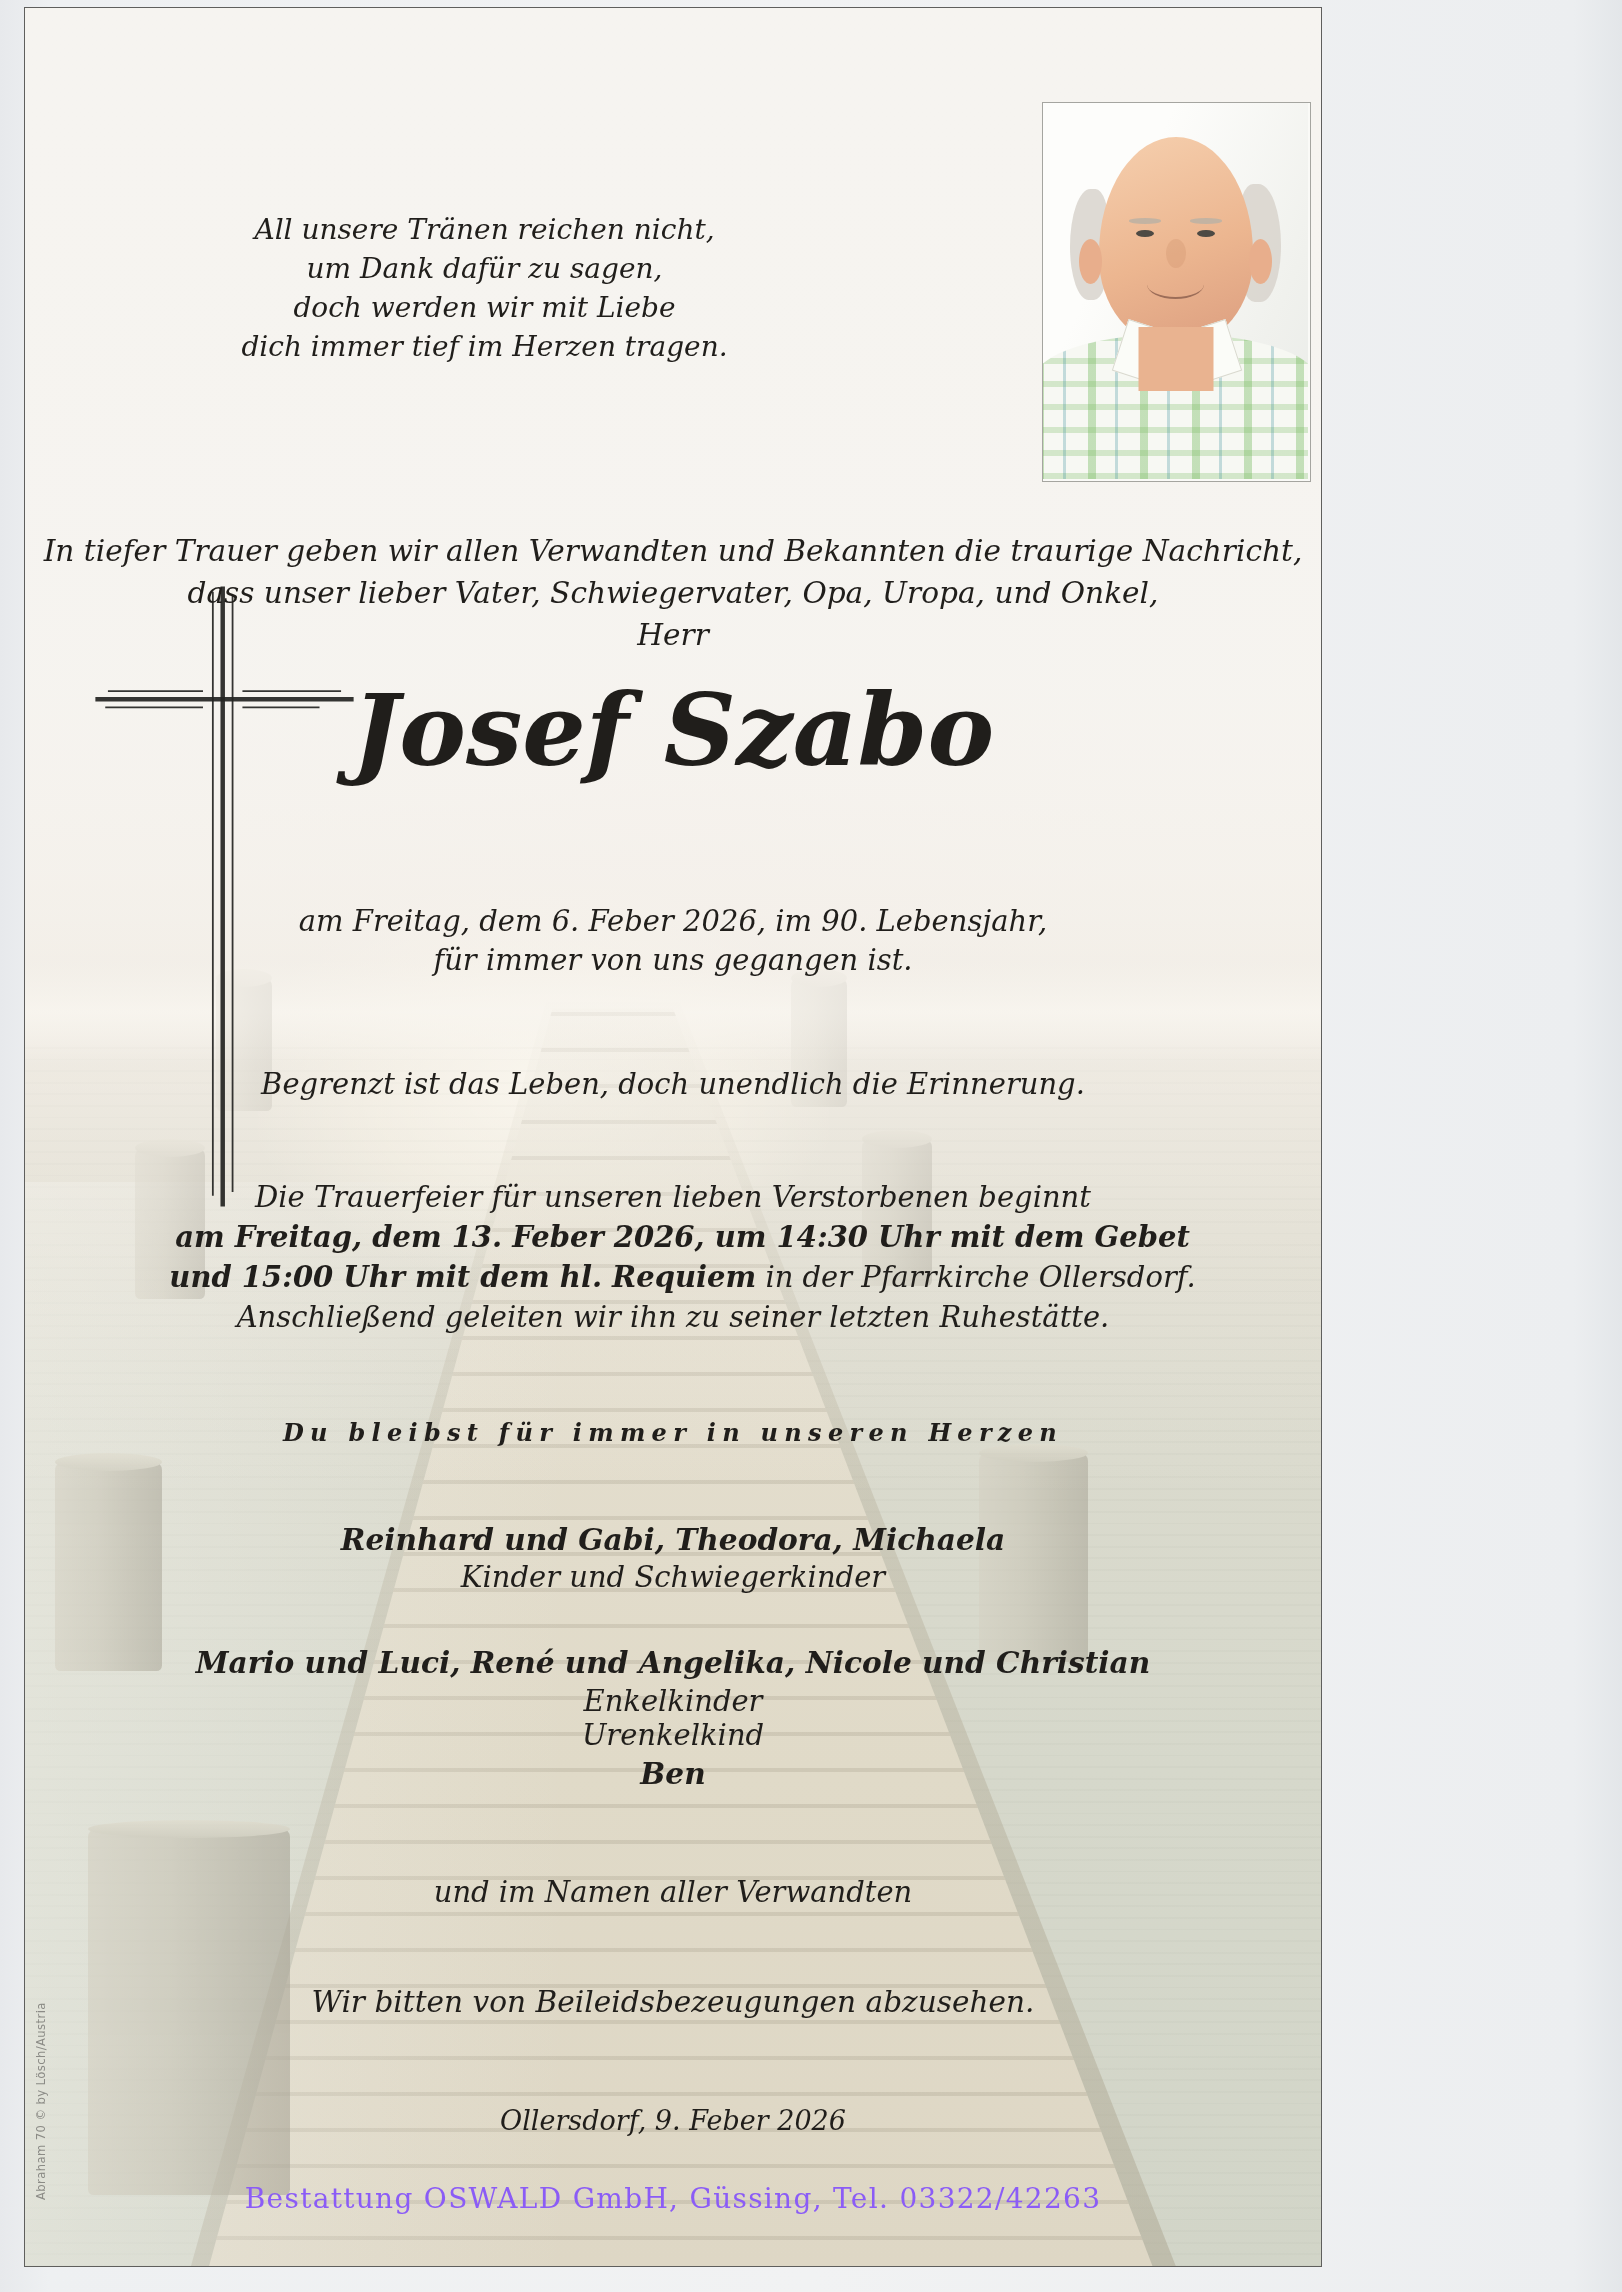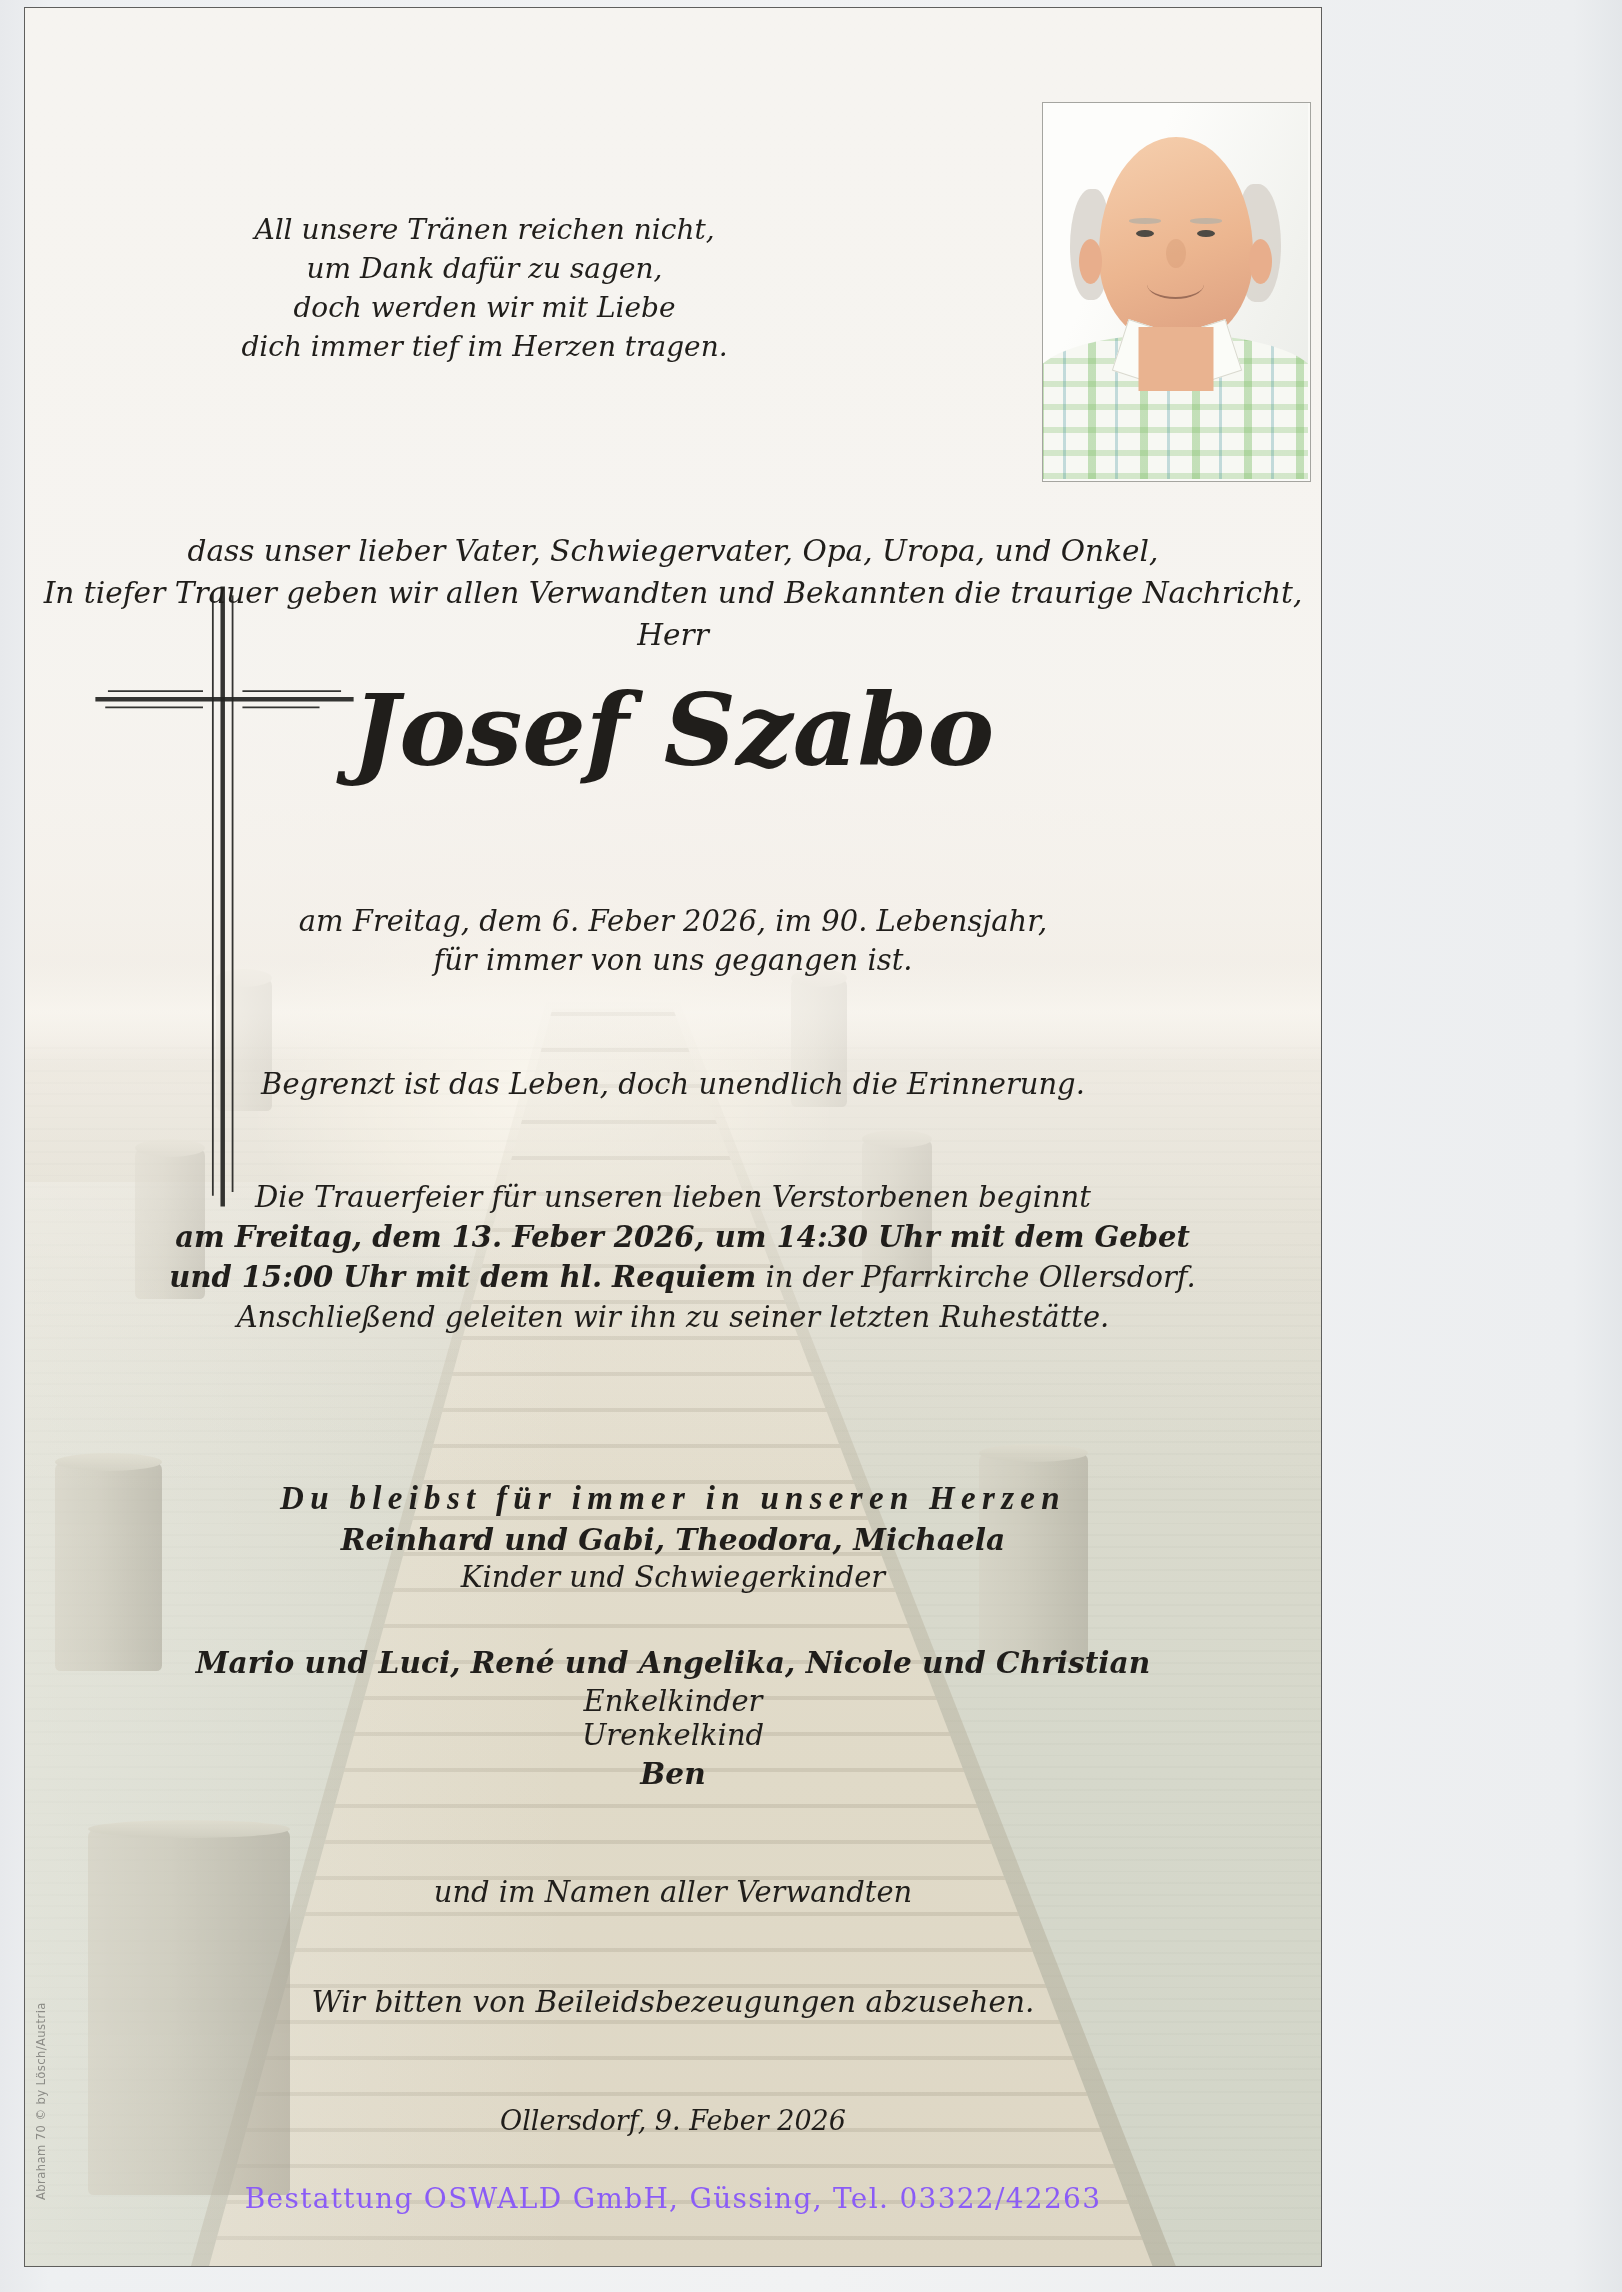--- a/index.html
+++ b/index.html
@@ -85,21 +85,21 @@
   .txt{position:absolute;left:0;width:100%;text-align:center;z-index:5;}
   .it{font-style:italic;}
   .b{font-weight:bold;padding-left:19px;}
   .poem{position:absolute;left:88px;top:202px;width:743px;text-align:center;z-index:5;
     font-size:28px;line-height:39px;font-style:italic;}
   .announce{top:522px;font-size:29.6px;line-height:42px;}
   .name{top:667px;font-size:100px;font-weight:bold;line-height:1.1;}
   .passing{top:894px;font-size:29px;line-height:39px;}
   .quote{top:1059px;font-size:29px;}
   .funeral{top:1169px;font-size:29px;line-height:40px;}
-  .farewell{top:1472px;font-size:33px;font-weight:bold;letter-spacing:6.3px;font-family:Liberation Serif, serif;}
+  .farewell{top:1410px;font-size:24px;font-weight:bold;letter-spacing:6.3px;}
   .names-line{font-size:29.6px;font-weight:bold;}
   .rel-line{font-size:29px;}
   .m1n{top:1514px;} .m1r{top:1552px;}
   .m2n{top:1637px;} .m2r{top:1676px;}
   .m3n{top:1748px;} .m3r{top:1710px;}
   .inname{top:1867px;font-size:29px;}
   .condol{top:1977px;font-size:29.6px;}
   .placedate{top:2097px;font-size:27px;}
   .home{top:2174px;font-size:28px;letter-spacing:1.3px;color:#8b5cf6;font-style:normal;}
   .credit{position:absolute;left:9px;top:2192px;transform:rotate(-90deg);transform-origin:0 0;
@@ -182,22 +182,22 @@
     </div>
 
     <div class="poem">
       <div>All unsere Tränen reichen nicht,</div>
       <div>um Dank dafür zu sagen,</div>
       <div>doch werden wir mit Liebe</div>
       <div>dich immer tief im Herzen tragen.</div>
     </div>
 
     <div class="txt it announce">
+      <div>In tiefer Trauer geben wir allen Verwandten und Bekannten die traurige Nachricht,</div>
       <div>dass unser lieber Vater, Schwiegervater, Opa, Uropa, und Onkel,</div>
-      <div>In tiefer Trauer geben wir allen Verwandten und Bekannten die traurige Nachricht,</div>
       <div>Herr</div>
     </div>
 
     <div class="txt it name">Josef Szabo</div>
 
     <div class="txt it passing">
       <div>am Freitag, dem 6. Feber 2026, im 90. Lebensjahr,</div>
       <div>für immer von uns gegangen ist.</div>
     </div>
 

